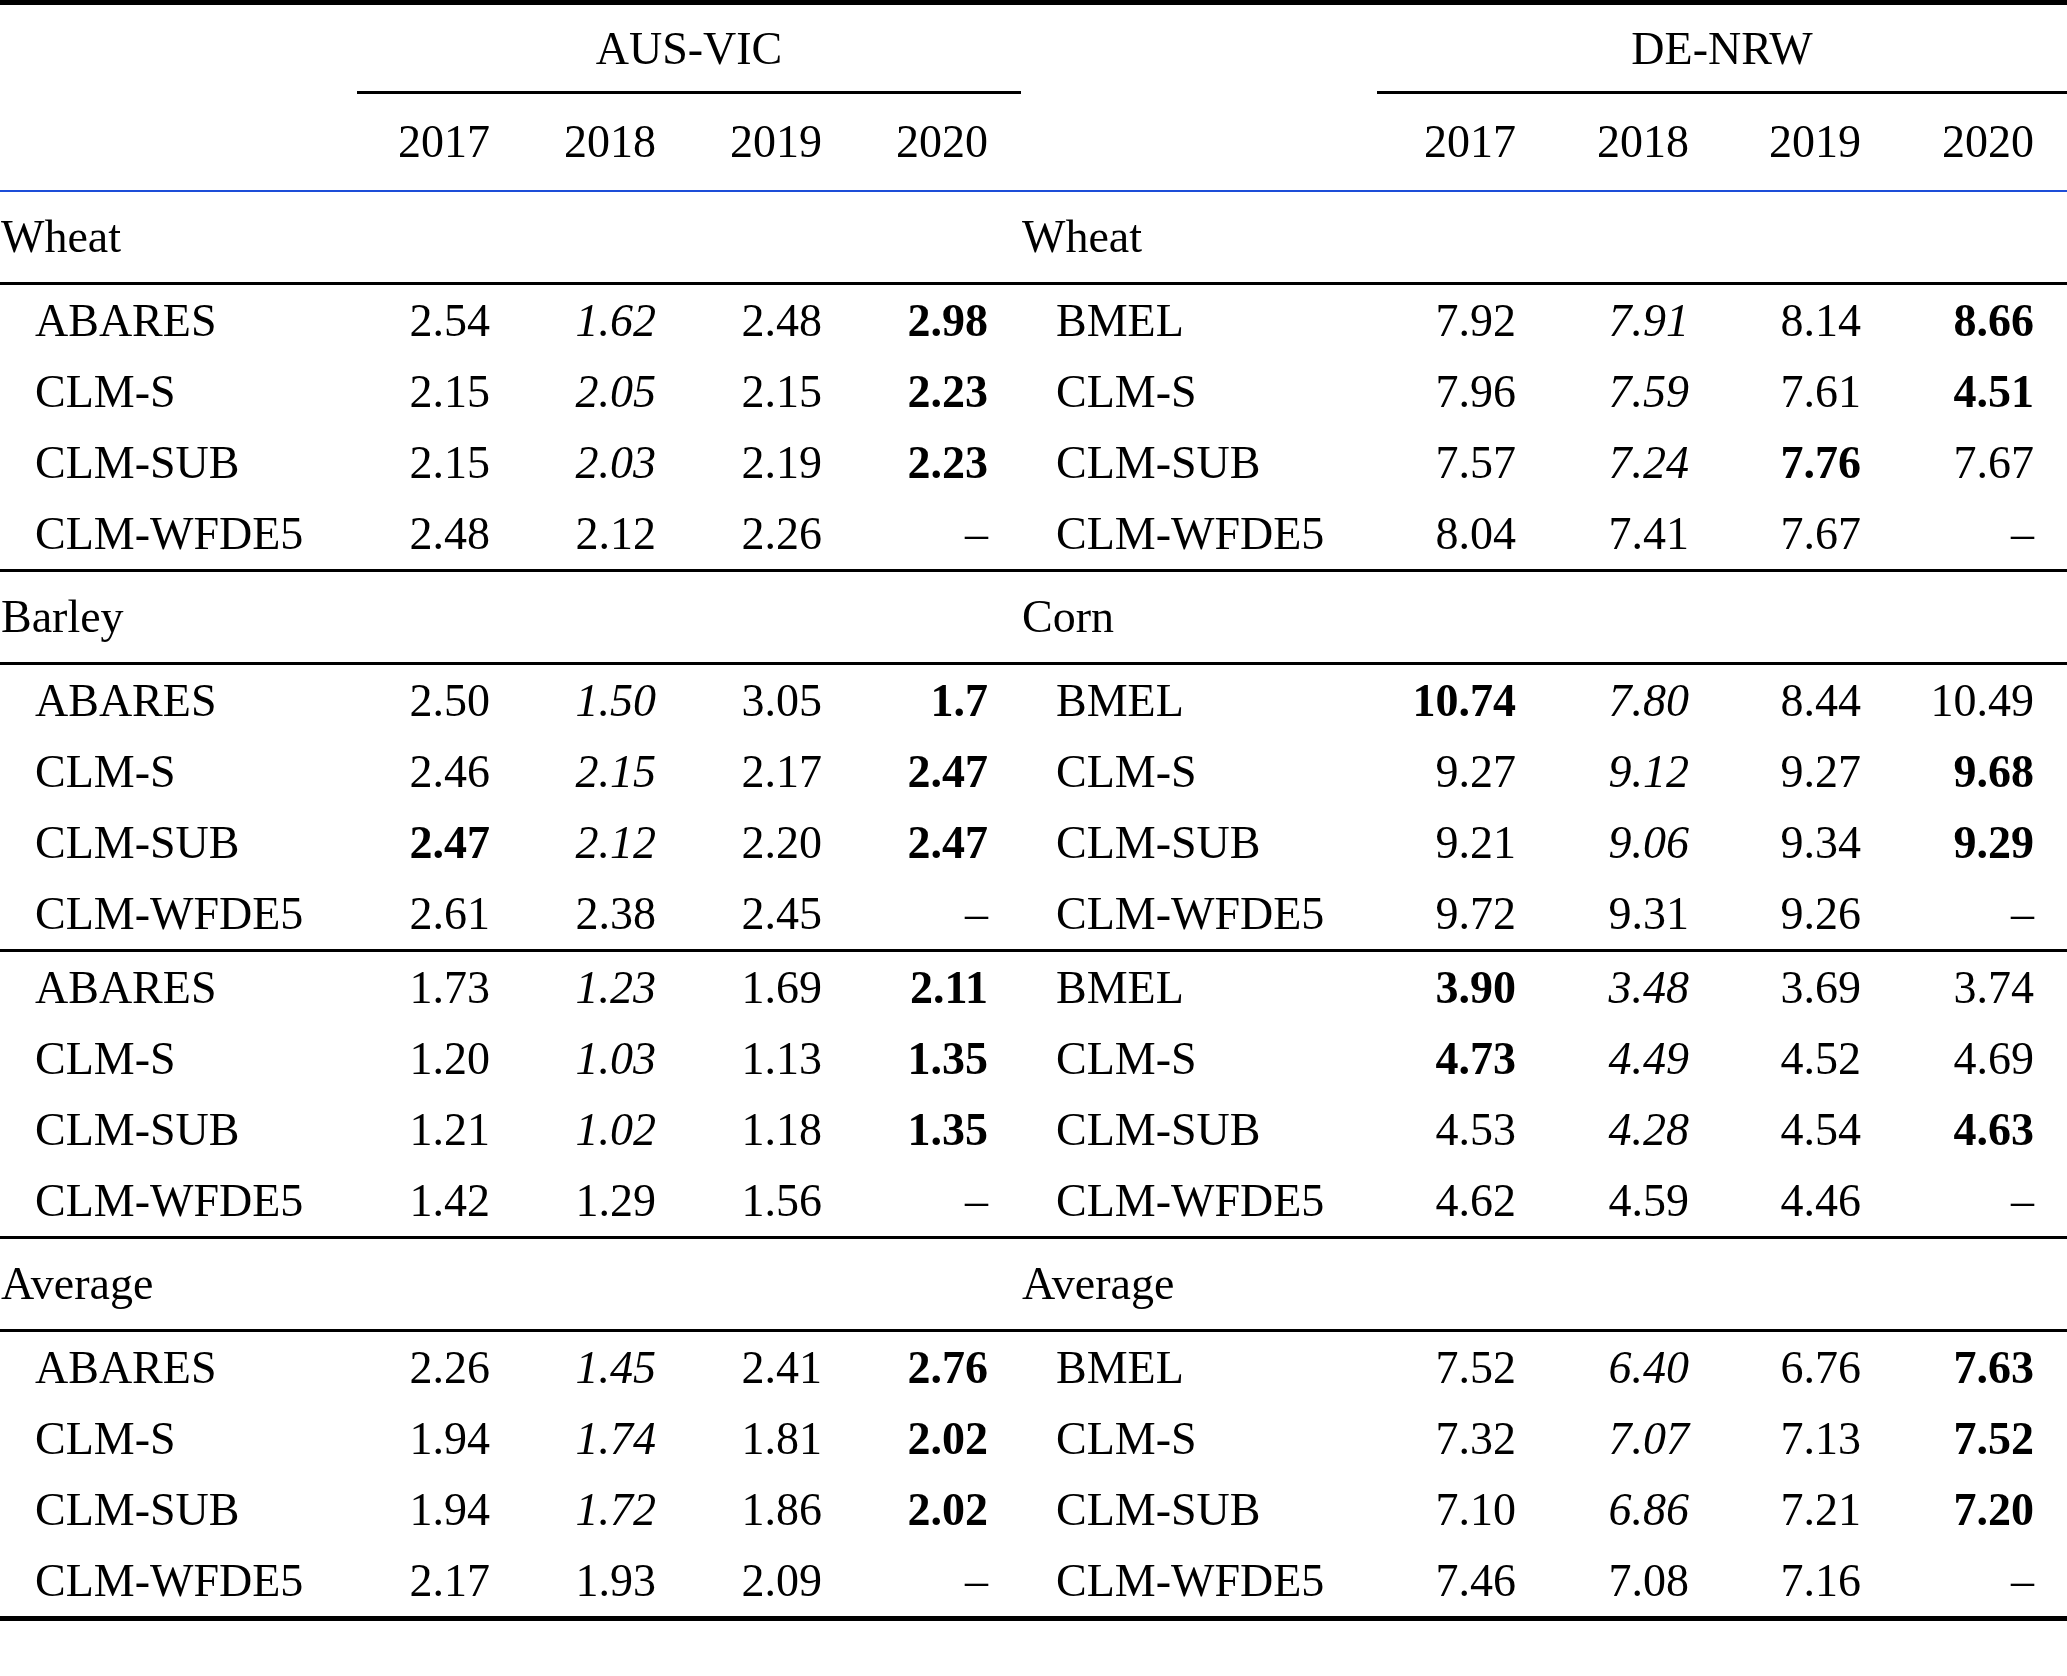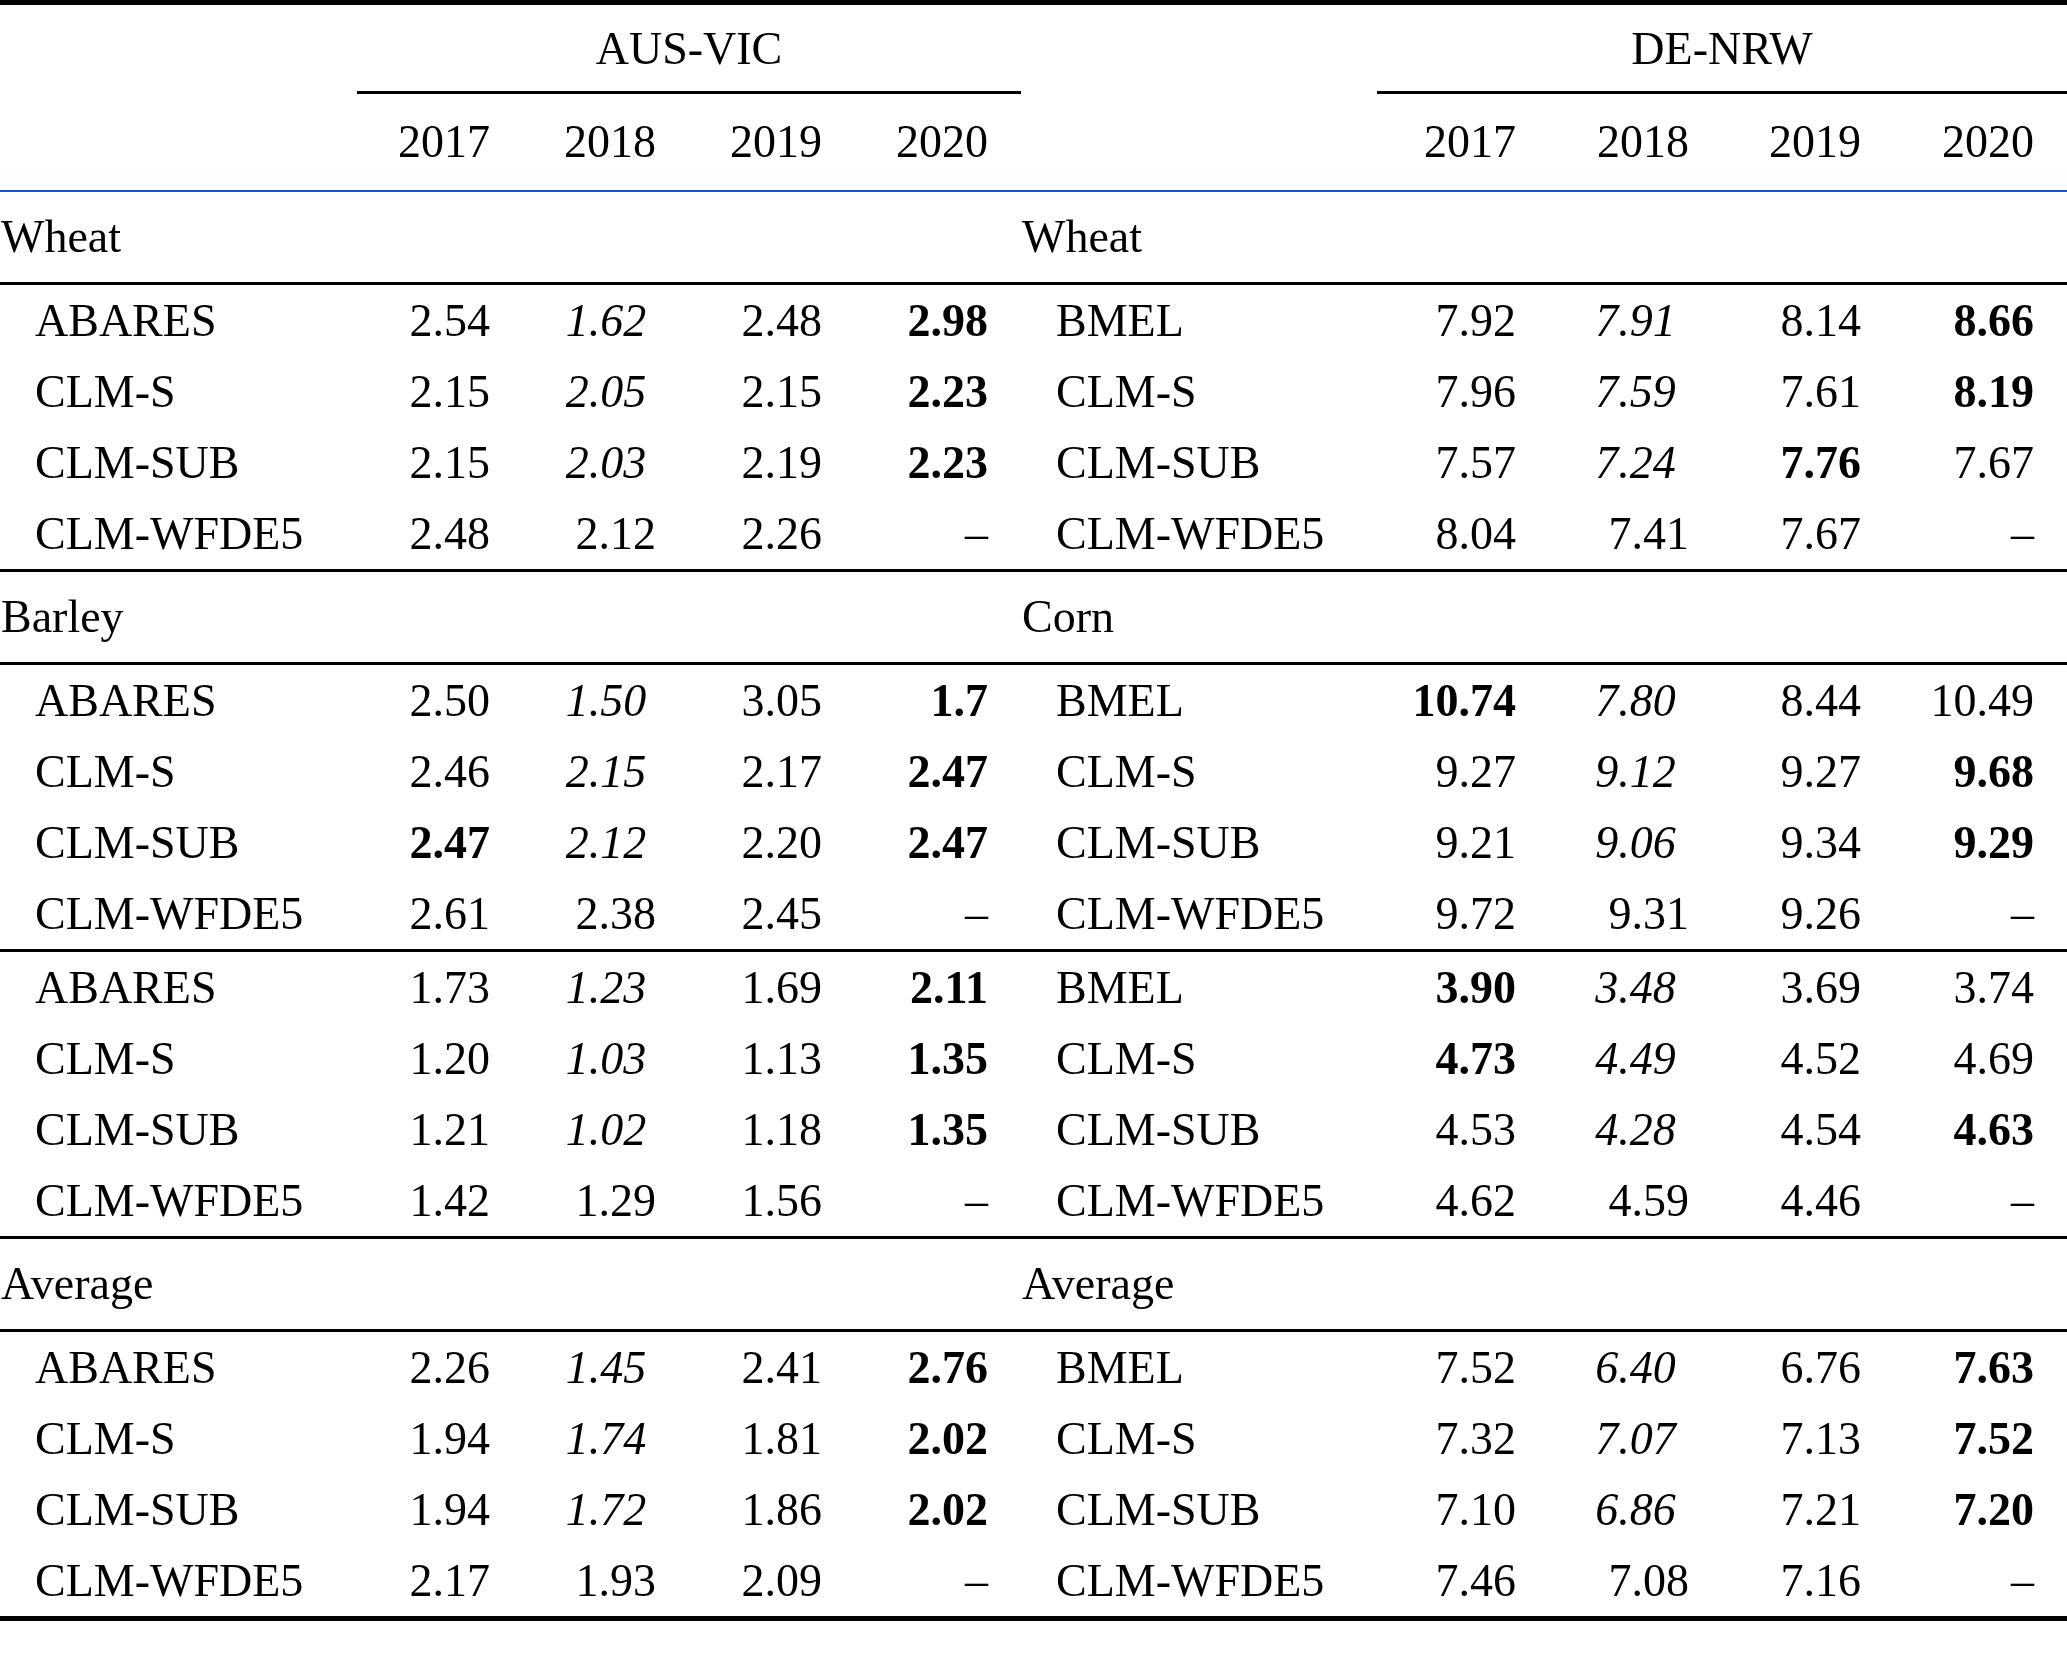--- a/index.html
+++ b/index.html
@@ -31,21 +31,21 @@
   tr.years-row th.year { text-align: right; padding: 0 33px; }
   
   tr.crop-row td {
     height: 88px;
     text-align: left;
     border-bottom: 3px solid #000;
   }
   
   td.source { height: 69px; text-align: left; padding-left: 35px; margin-left: 44px; }
   td.num    { height: 69px; text-align: right; padding: 0 33px; }
-  td.num.italic { font-style: italic; text-align: center; }
+  td.num.italic { font-style: italic; }
   td.num.bold   { font-weight: bold; }
   tr.section-end td { border-bottom: 3px solid #000; }
 </style>
 </head>
 <body>
 
 <div class="page">
   <table class="yield">
     <colgroup>
       <col style="width:357px">
@@ -99,21 +99,21 @@
         <tr>
           <td class="source">CLM-S</td>
           <td class="num">2.15</td>
           <td class="num italic">2.05</td>
           <td class="num">2.15</td>
           <td class="num bold">2.23</td>
           <td class="source">CLM-S</td>
           <td class="num">7.96</td>
           <td class="num italic">7.59</td>
           <td class="num">7.61</td>
-          <td class="num bold">8.19</td>
+          <td class="num bold">4.51</td>
         </tr>
         <tr>
           <td class="source">CLM-SUB</td>
           <td class="num">2.15</td>
           <td class="num italic">2.03</td>
           <td class="num">2.19</td>
           <td class="num bold">2.23</td>
           <td class="source">CLM-SUB</td>
           <td class="num">7.57</td>
           <td class="num italic">7.24</td>

